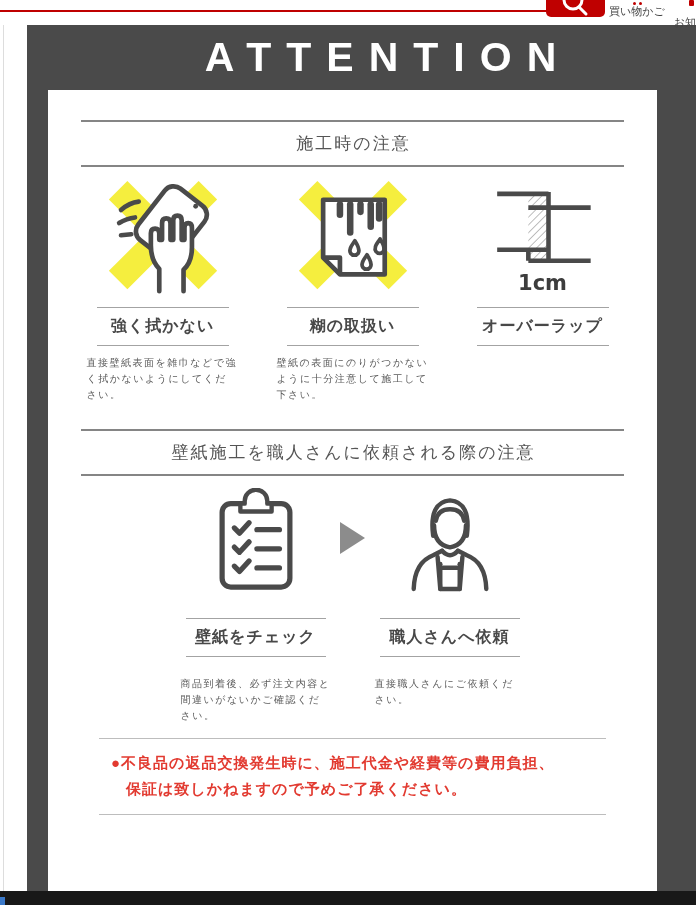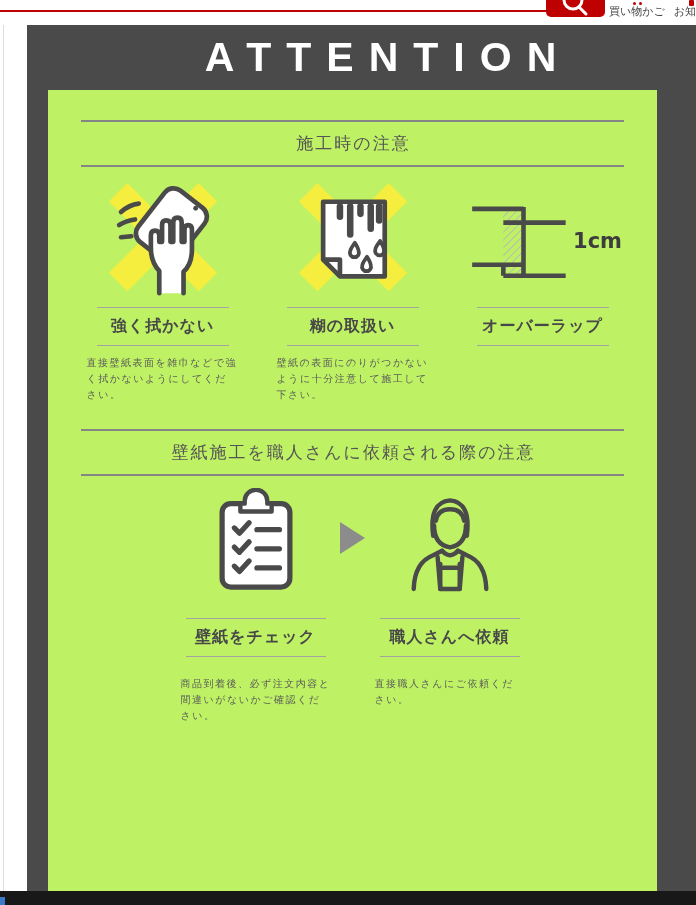--- a/index.html
+++ b/index.html
@@ -8,47 +8,47 @@
     background:#ffffff;
     font-family:"Liberation Sans","DejaVu Sans",sans-serif;
     color:#555;
   }
   
   .topbar{position:absolute;top:0;left:0;width:696px;height:20px;background:#fff;z-index:5;text-align:right;}
   .search-underline{position:absolute;top:10px;left:0;width:548px;height:2px;background:#bf0000;}
   .search-btn{position:absolute;top:-9px;left:546px;width:59px;height:26px;background:#bf0000;border-radius:0 0 5px 5px;}
   .search-btn svg{position:absolute;left:14px;top:8px;}
   .cart-label{position:absolute;top:4px;left:609px;font-size:11px;color:#444;white-space:nowrap;}
-  .notice-label{position:absolute;top:4px;left:668px;font-size:11px;color:#444;white-space:nowrap;width:28px;overflow:hidden;}
+  .notice-label{position:absolute;top:15px;left:668px;font-size:11px;color:#444;white-space:nowrap;width:28px;overflow:hidden;}
   .dot{position:absolute;width:3px;height:3px;border-radius:50%;background:#bf0000;top:-1px;}
   .dot1{left:633px;top:2px;} .dot2{left:639px;top:2px;}
   .notice-flag{position:absolute;left:689px;top:0;width:5px;height:6px;background:#bf0000;border-radius:1px;}
   
   .left-rule{position:absolute;top:25px;left:3px;width:1px;height:866px;background:#ddd;}
 
   
   .attention-panel{position:absolute;left:27px;top:25px;width:651px;height:866px;background:#4a4a4a;padding-left:28px;}
   .attention-title{
     height:64px;line-height:64px;text-align:center;color:#ffffff;
     font-size:41px;font-weight:bold;letter-spacing:15px;text-indent:15px;
     font-family:"Liberation Sans","DejaVu Sans",sans-serif;
   }
-  .card{position:absolute;left:21px;top:65px;width:609px;height:801px;background:#bef264;}
+  .card{position:absolute;left:21px;top:65px;width:609px;height:801px;background:#ffffff;}
   .card-inner{padding:30px 33px 0 33px;}
 
   .sec-heading{
     border-top:2px solid #858585;border-bottom:2px solid #858585;
     text-align:center;font-size:17px;color:#555;padding:10px 0;
     letter-spacing:2px;text-indent:2px;
   }
 
   
   .cols3{display:flex;justify-content:space-between;margin-top:12px;}
   .col{width:163px;display:flex;flex-direction:column;align-items:center;}
-  .icon-box{height:122px;display:flex;flex-direction:row;align-items:center;justify-content:flex-start;text-align:center;}
+  .icon-box{height:122px;display:flex;flex-direction:column;align-items:center;justify-content:flex-start;text-align:center;}
   .icon-caption{font-weight:bold;font-size:21px;color:#3d3d3d;letter-spacing:0;line-height:1;margin-top:2px;
     font-family:"DejaVu Sans","Liberation Sans",sans-serif;}
   .col-label{
     width:132px;border-top:1px solid #a3a3a3;border-bottom:1px solid #a3a3a3;
     margin-top:6px;padding:8px 0;text-align:center;
     font-weight:bold;font-size:16px;color:#484848;letter-spacing:1px;
   }
   .col-text{width:152px;margin-top:9px;font-size:10px;color:#5a5a5a;line-height:1.6;letter-spacing:1.5px;}
   .col-text.justify{text-align:justify;}
 
@@ -228,20 +228,24 @@
                 <circle cx="66" cy="86" r="2.6" fill="#4a4a4a"></circle>
               </svg>
             </div>
             <div class="col-label">職人さんへ依頼</div>
             <div class="col-text">直接職人さんにご依頼ください。</div>
           </div>
 
         </div>
       </div>
 
+      <div class="warn">
+        <div class="warn-l1">●不良品の返品交換発生時に、施工代金や経費等の費用負担、</div>
+        <div class="warn-l2">保証は致しかねますので予めご了承ください。</div>
+      </div>
 
     </div>
   </div>
 </div>
 
 <div class="bottom-bar">
   <div class="bottom-blue"></div>
 </div>
 
 </body></html>

